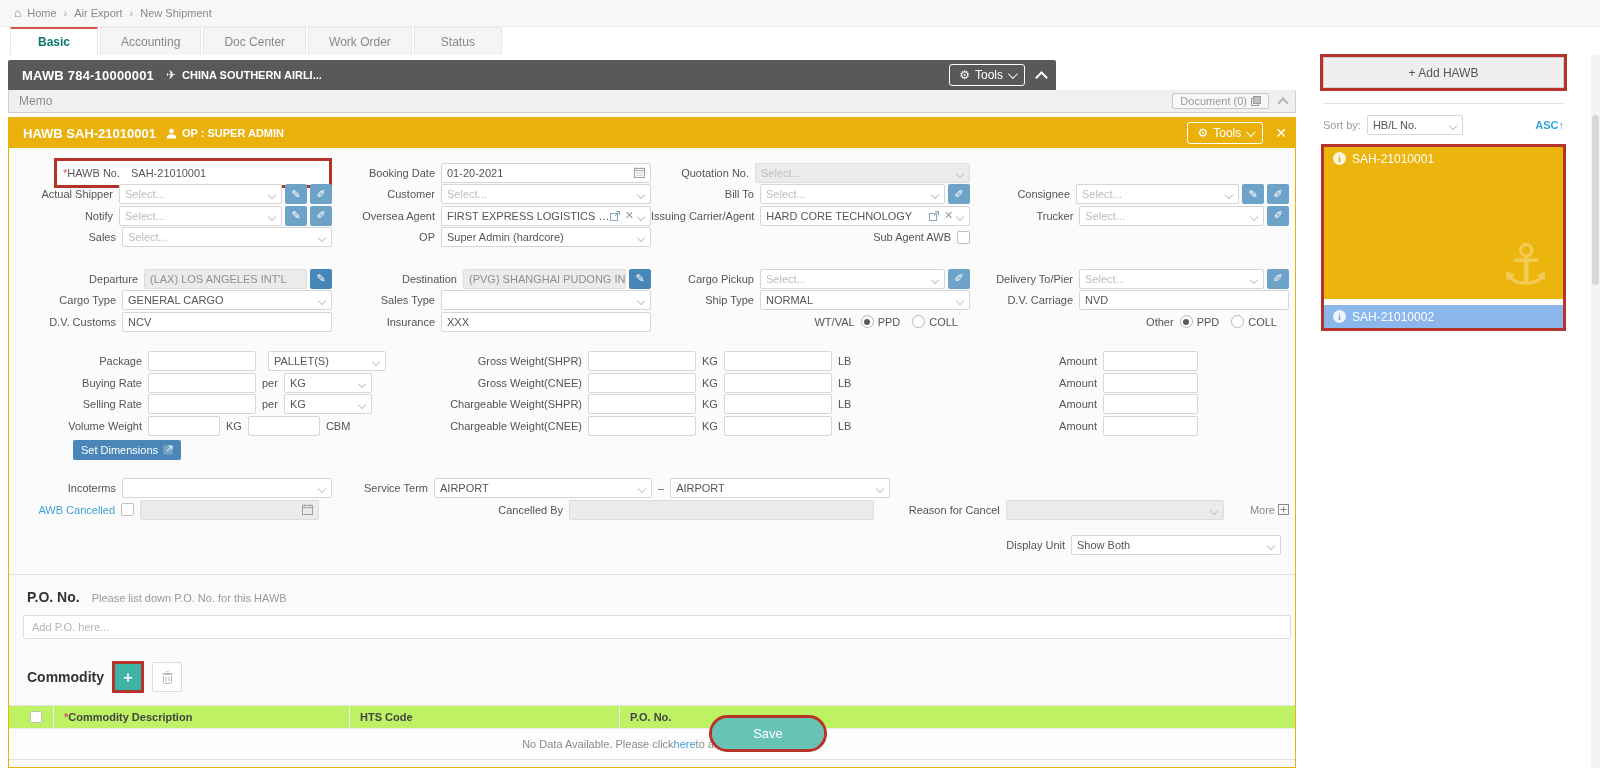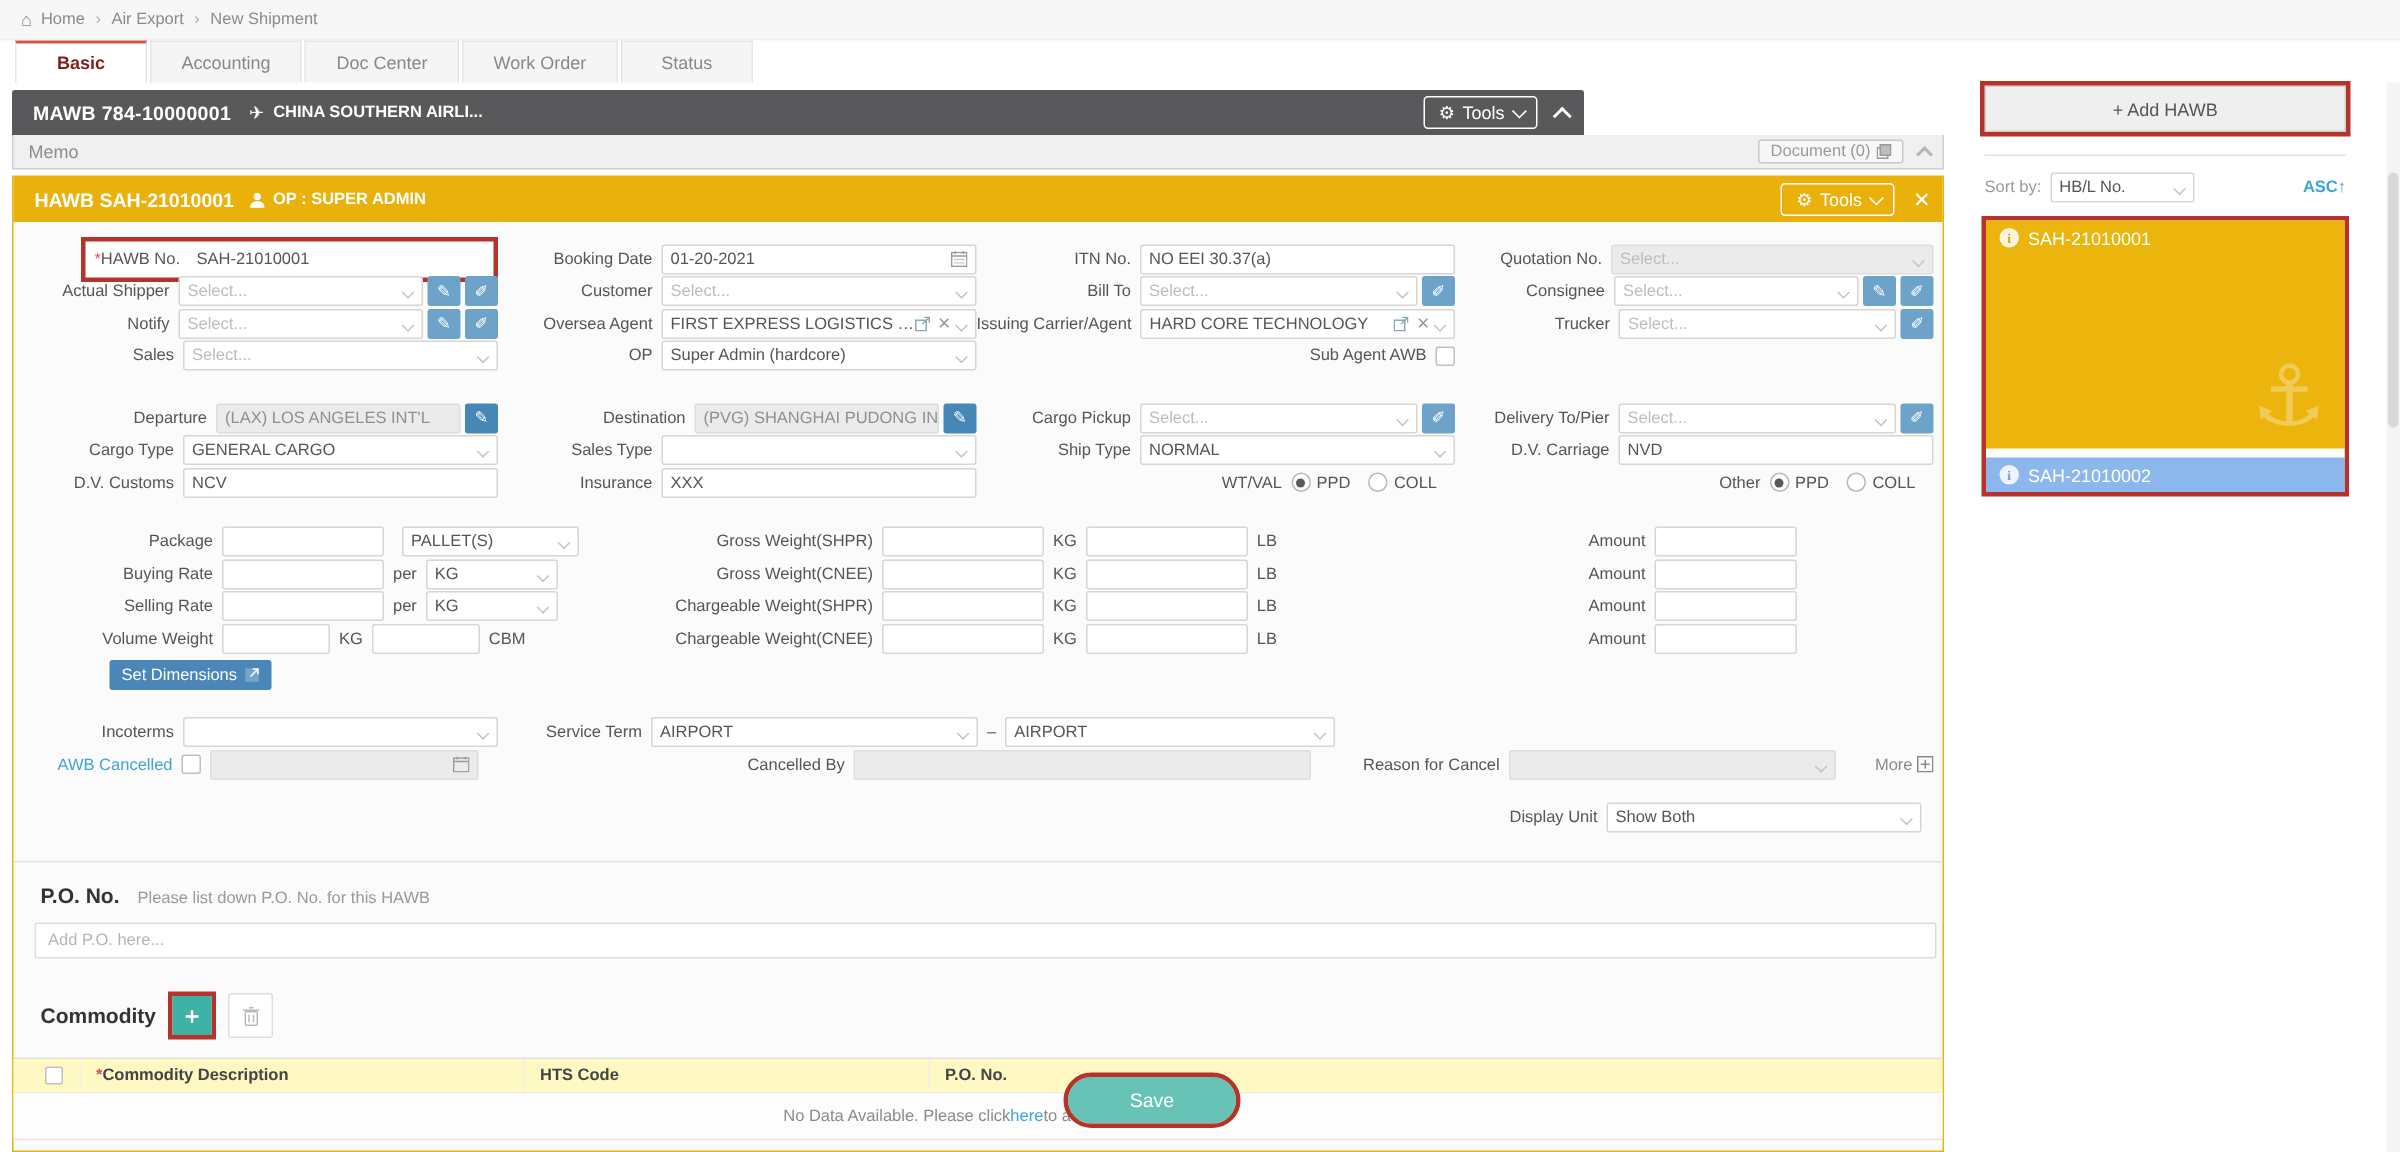--- a/index.html
+++ b/index.html
@@ -10,21 +10,21 @@
   .crumbbar { height:27px; background:#f7f7f7; display:flex; align-items:center;
     padding-left:14px; font-size:11px; color:#8a8a8a; border-bottom:1px solid #f0f0f0; }
   .crumbbar .sep { margin:0 7px; color:#aaa; }
   .home-ic { color:#8a8a8a; margin-right:6px; font-size:12px; }
 
   
   .tabs { display:flex; padding-left:10px; height:28px; background:#fff; }
   .tab { min-width:88px; padding:0 20px; display:flex; align-items:center; justify-content:center;
     font-size:12px; color:#888; background:#f5f5f5; border:1px solid #e6e6e6; border-bottom:none;
     margin-right:2px; cursor:pointer; }
-  .tab.active { background:#fff; color:#7f1d1d; font-weight:bold; border-top:2px solid #d9534a; }
+  .tab.active { background:#fff; color:#0f766e; font-weight:bold; border-top:2px solid #d9534a; }
 
   
   .mawb-bar { margin:5px 304px 0 8px; width:1048px; height:30px; background:#59595b;
     color:#fff; display:flex; align-items:center; padding:0 6px 0 14px; border-radius:2px 2px 0 0; }
   .mawb-title { font-size:13px; font-weight:bold; letter-spacing:.2px; }
   .plane-ic { margin:0 6px 0 12px; font-size:12px; }
   .mawb-airline { font-size:11px; font-weight:bold; }
   .tools-btn { margin-left:auto; border:1px solid #fff; border-radius:3px; padding:3px 9px;
     font-size:12px; color:#fff; display:flex; align-items:center; gap:5px; cursor:pointer; background:transparent; }
   .tools-btn .chev { width:7px; height:7px; border-right:1.5px solid #fff; border-bottom:1.5px solid #fff;
@@ -103,21 +103,21 @@
 
   
   .com-head { display:flex; align-items:center; padding:22px 0 8px 18px; gap:8px; }
   .com-title { font-size:14px; font-weight:bold; color:#333; }
   .plus-annot { border:3px solid #b5332a; display:inline-flex; }
   .plus-btn { width:26px; height:26px; background:#3eb2a4; color:#fff; border:none; font-size:15px;
     font-weight:bold; display:flex; align-items:center; justify-content:center; cursor:pointer; }
   .trash-btn { width:30px; height:30px; background:#fff; border:1px solid #ddd; border-radius:2px;
     display:flex; align-items:center; justify-content:center; color:#b9b9b9; cursor:pointer; }
   .ctable { margin:4px 0 0 0; width:100%; border-top:1px solid #e2e2e2; border-bottom:1px solid #e2e2e2; }
-  .crow { display:flex; align-items:center; height:23px; border-bottom:1px solid #ececec; background:#fef9c3; }
+  .crow { display:flex; align-items:center; height:23px; border-bottom:1px solid #ececec; background:#bef264; }
   .ccell { font-size:11px; font-weight:bold; color:#444; padding-left:10px; border-left:1px solid #efefef; height:100%; display:flex; align-items:center; }
   .c0 { flex:0 0 44px; justify-content:center; border-left:none; }
   .c1 { flex:0 0 296px; } .c2 { flex:0 0 270px; } .c3 { flex:1; }
   .empty-row { height:30px; display:flex; align-items:center; justify-content:center;
     font-size:11px; color:#8a8a8a; background:#fdfdfd; font-weight:normal; }
   .save-btn { position:absolute; left:704px; top:601px; width:112px; height:31px; border-radius:16px;
     background:#66c3b6; color:#fff; font-size:13px; border:none; cursor:pointer;
     outline:3px solid #b5332a; }
 
   
@@ -231,24 +231,20 @@
             <svg width="11" height="11" viewBox="0 0 12 12">
                 <rect x="0.5" y="1.5" width="11" height="10" fill="none" stroke="#9a9a9a"></rect>
                 <line x1="0.5" y1="4" x2="11.5" y2="4" stroke="#9a9a9a"></line>
                 <line x1="3" y1="0.5" x2="3" y2="2.5" stroke="#9a9a9a"></line>
                 <line x1="9" y1="0.5" x2="9" y2="2.5" stroke="#9a9a9a"></line>
                 <line x1="2" y1="6.5" x2="10" y2="6.5" stroke="#c9c9c9"></line>
                 <line x1="2" y1="9" x2="10" y2="9" stroke="#c9c9c9"></line>
               </svg>
           </span>
         </span>
-      </div>
-      <div class="fcell">
-        <span class="flabel">ITN No.</span>
-        <span class="ctl">NO EEI 30.37(a)</span>
       </div>
       <div class="fcell">
         <span class="flabel">Quotation No.</span>
         <span class="ctl sel dis" style="width:215px">
             <span class="ph">Select...</span>
           </span>
       </div>
     </div>
     
     <div class="frow">

